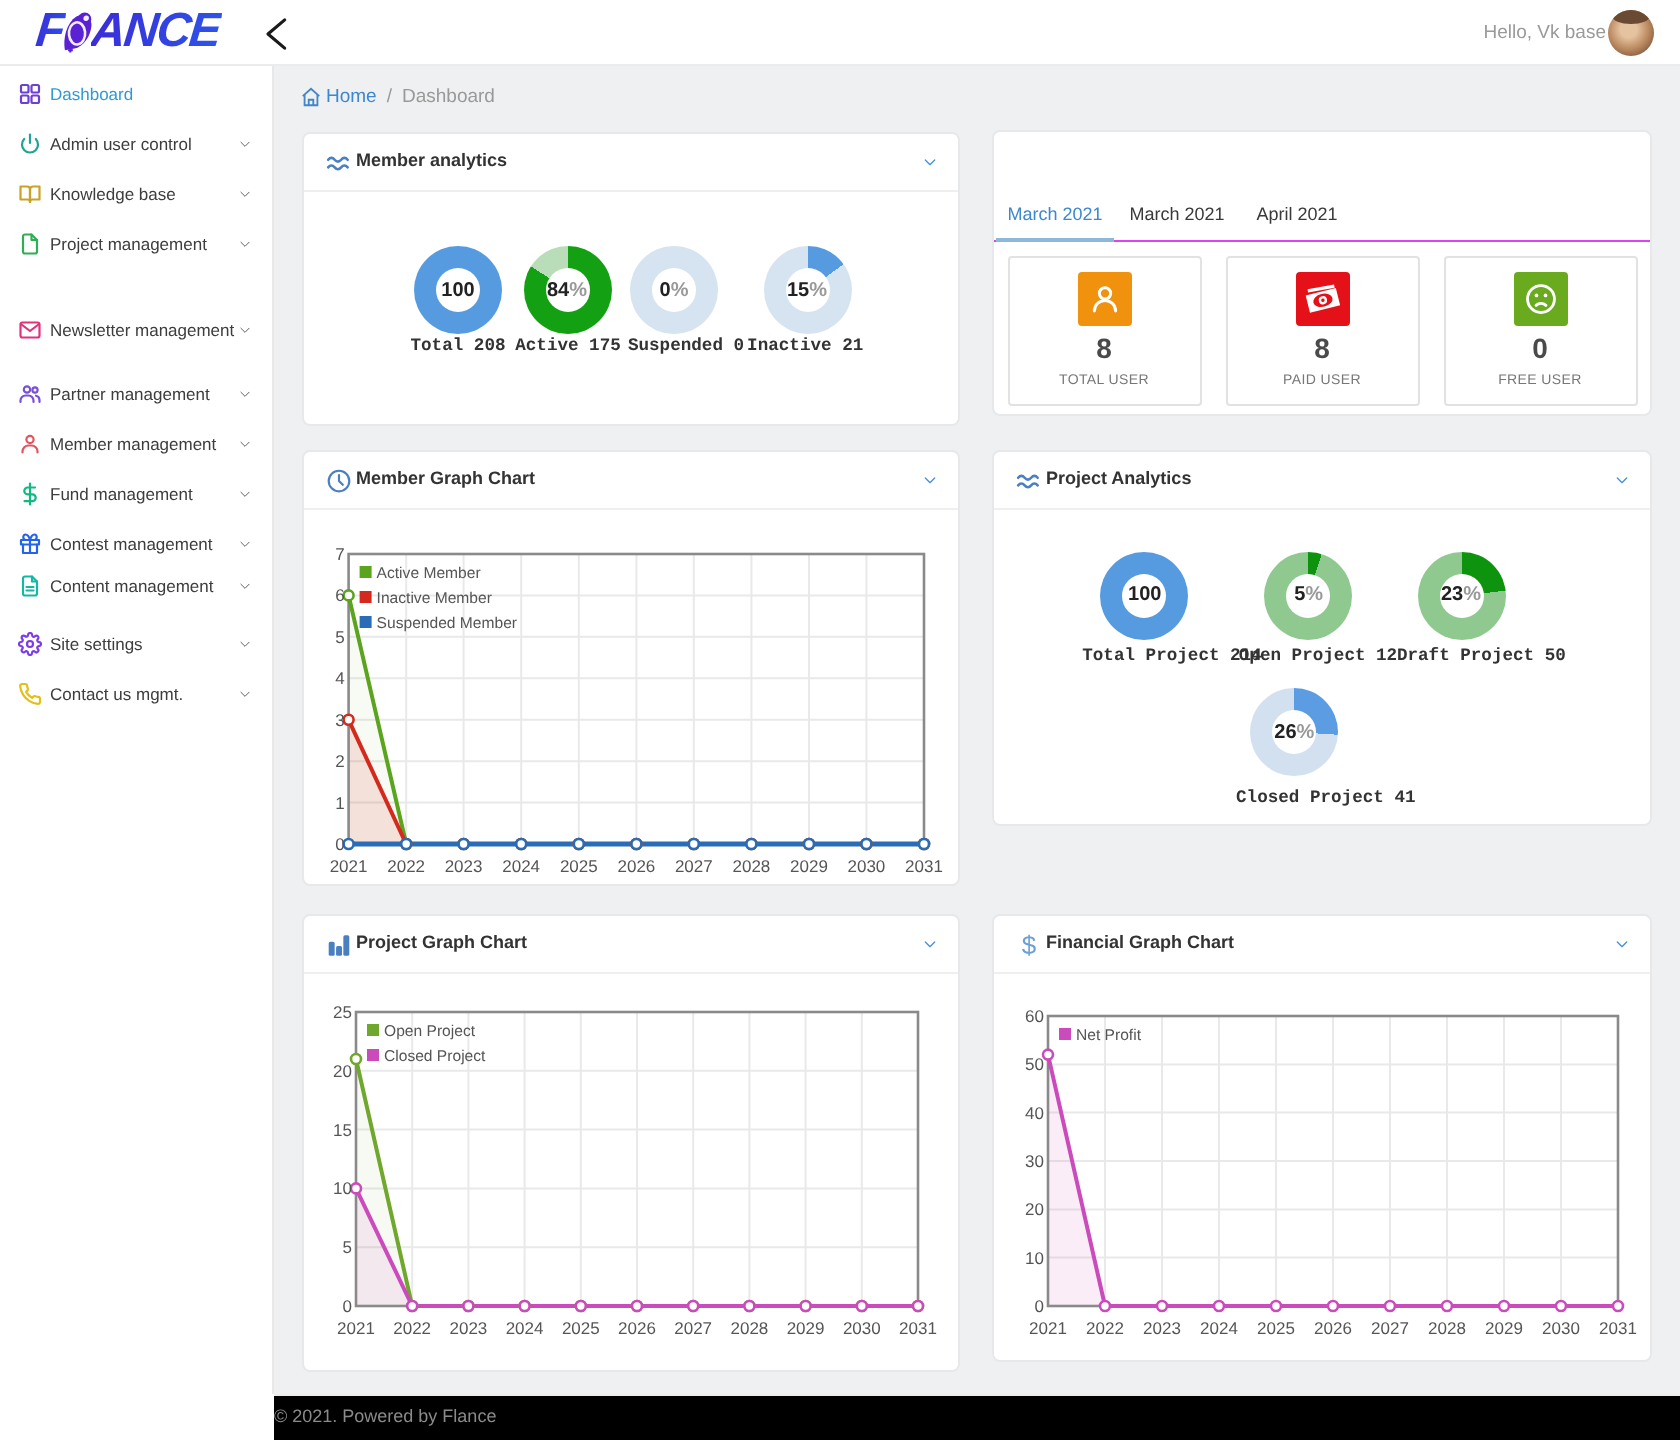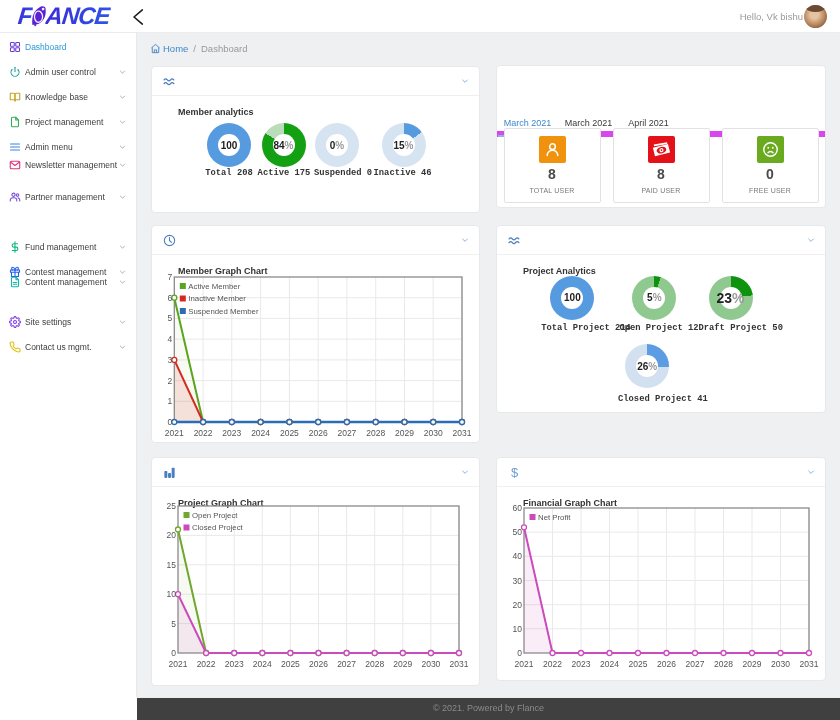--- a/index.html
+++ b/index.html
@@ -17,37 +17,37 @@
 .sitem { position:absolute; left:0; width:137px; height:25px; }
 .sico { position:absolute; left:9px; top:50%; transform:translateY(-50%); width:12px; height:12px; }
 .sico svg { display:block; width:12px; height:12px; }
 .stxt { position:absolute; left:25px; top:50%; transform:translateY(-50%); font-size:8.5px; color:#3d3d3d; white-space:nowrap; }
 .schev { position:absolute; left:119px; top:50%; transform:translateY(-50%); width:7px; height:7px; }
 .schev svg { display:block; width:7px; height:7px; }
 #main { position:absolute; left:137px; top:33px; width:703px; height:664px; background:#eef0f2; }
 #crumb { position:absolute; left:150px; top:41px; height:14px; font-size:9.5px; color:#999; z-index:2; display:flex; align-items:center; }
 #crumb .home { color:#3d87cf; }
 #crumb svg { margin-right:2px; }
-#footer { position:absolute; left:137px; top:697px; width:703px; height:23px; background:#404040; border-top:1px solid #ececec; text-align:center; font-size:9px; color:#8a8a8a; line-height:21px; z-index:2; }
+#footer { position:absolute; left:137px; top:697px; width:703px; height:23px; background:#000000; border-top:1px solid #ececec; font-size:9px; color:#8a8a8a; line-height:21px; z-index:2; }
 .card { position:absolute; background:#fff; border:1px solid #e6e8ea; border-radius:4px; z-index:2; }
 .chead { position:relative; height:29px; border-bottom:1px solid #efeff0; }
 .chead .cico { position:absolute; left:11px; top:8px; width:13px; height:13px; }
 .chead .cico svg { display:block; width:13px; height:13px; }
-.chead .ctitle { position:absolute; left:26px; top:8px; font-size:9px; font-weight:bold; color:#333;margin-top:32px; }
+.chead .ctitle { position:absolute; left:26px; top:8px; font-size:9px; font-weight:bold; color:#333; }
 .chead .cchev { position:absolute; right:10px; top:9.5px; width:8px; height:8px; }
 .chead .cchev svg { display:block; width:8px; height:8px; }
 .donut { position:absolute; border-radius:50%; }
 .donut .hole { position:absolute; left:50%; top:50%; transform:translate(-50%,-50%); background:#fff; border-radius:50%; display:flex; align-items:center; justify-content:center; font-weight:bold; color:#222; white-space:nowrap; }
 .donut .hole .pct { color:#999; font-weight:bold; }
 .dlabel { position:absolute; transform:translateX(-50%); font-weight:bold; color:#333; white-space:nowrap;font-family:Liberation Mono, monospace; }
 .rbox { position:absolute; border:1px solid #e2e2e2; border-radius:2px; background:#fff; text-align:center; }
 .rbox .risq { margin:7px auto 0; width:27px; height:27px; border-radius:2px; display:flex; align-items:center; justify-content:center; }
 .rbox .rnum { margin-top:4px; font-size:14px; font-weight:bold; color:#4a4a4a; line-height:14px; }
 .rbox .rlab { margin-top:6px; font-size:7px; color:#777; letter-spacing:0.2px; }
-.tabs { position:absolute; left:0; top:45px; width:100%; height:26px; border-bottom:6px solid #d946ef; }
+.tabs { position:absolute; left:0; top:29px; width:100%; height:26px; border-bottom:1px solid #d946ef; }
 .tab { position:absolute; top:0; height:26px; line-height:25px; text-align:center; font-size:9px; color:#3a3a3a; }
 .tab.on { color:#3d87cf; border-bottom:2px solid #8fb8d8; }
 svg text { font-family:"Liberation Sans", sans-serif; }
 </style>
 </head>
 <body>
 <div id="stage">
   <div id="main"></div>
   <div id="hdr">
     <div id="logo">
@@ -59,21 +59,21 @@
           </g>
           <circle cx="14.2" cy="7" r="1.7" fill="#f3eefb"></circle>
           <ellipse cx="9.5" cy="16.5" rx="5" ry="7" fill="none" stroke="#f3eefb" stroke-width="1.6" transform="rotate(-12 9.5 16.5)"></ellipse>
           <path d="M5 27h3M6.5 25v3.5" stroke="#5a22d4" stroke-width="1.3" fill="none"></path>
         </svg>
         <span>ANCE</span>
       </div>
     <div id="backbtn"><svg viewBox="0 0 24 24" width="20" height="20">
           <path d="M16 3.5L6 12l10 8.5" stroke="#1a1a1a" stroke-width="1.9" fill="none" stroke-linecap="round" stroke-linejoin="round"></path>
         </svg></div>
-    <div id="hello">Hello, Vk bishu</div>
+    <div id="hello">Hello, Vk base</div>
     <div id="avatar"></div>
   </div>
   <div id="side">
 <div class="sitem" style="top:1.5px">
         <span class="sico">
           <svg viewBox="0 0 24 24">
             <g stroke="#6d3fd4" fill="none" stroke-width="2.2" stroke-linecap="round" stroke-linejoin="round">
               <rect x="3" y="3" width="7.5" height="7.5" rx="1.5"></rect>
               <rect x="13.5" y="3" width="7.5" height="7.5" rx="1.5"></rect>
               <rect x="3" y="13.5" width="7.5" height="7.5" rx="1.5"></rect>
@@ -124,37 +124,20 @@
             </g>
           </svg>
         </span>
         <span class="stxt" style="color:#3d3d3d">Project management</span>
         <span class="schev">
           <svg viewBox="0 0 24 24">
             <path d="M5 9l7 7 7-7" stroke="#555" stroke-width="1.6" fill="none" stroke-linecap="round" stroke-linejoin="round"></path>
           </svg>
         </span>
       </div>
-<div class="sitem" style="top:101.5px">
-        <span class="sico">
-          <svg viewBox="0 0 24 24">
-            <g stroke="#3b82e6" fill="none" stroke-width="2.2" stroke-linecap="round" stroke-linejoin="round">
-              <line x1="3" y1="6" x2="21" y2="6"></line>
-              <line x1="3" y1="12" x2="21" y2="12"></line>
-              <line x1="3" y1="18" x2="21" y2="18"></line>
-            </g>
-          </svg>
-        </span>
-        <span class="stxt" style="color:#3d3d3d">Admin menu</span>
-        <span class="schev">
-          <svg viewBox="0 0 24 24">
-            <path d="M5 9l7 7 7-7" stroke="#555" stroke-width="1.6" fill="none" stroke-linecap="round" stroke-linejoin="round"></path>
-          </svg>
-        </span>
-      </div>
 <div class="sitem" style="top:119px">
         <span class="sico">
           <svg viewBox="0 0 24 24">
             <g stroke="#e0337c" fill="none" stroke-width="2.2" stroke-linecap="round" stroke-linejoin="round">
               <rect x="2.5" y="4.5" width="19" height="15" rx="2"></rect>
               <path d="M3.5 6.5l8.5 6.5 8.5-6.5"></path>
             </g>
           </svg>
         </span>
         <span class="stxt" style="color:#3d3d3d">Newsletter management</span>
@@ -169,20 +152,36 @@
           <svg viewBox="0 0 24 24">
             <g stroke="#7a4fd8" fill="none" stroke-width="2.2" stroke-linecap="round" stroke-linejoin="round">
               <circle cx="9" cy="7.5" r="3.2"></circle>
               <path d="M2.5 20v-1.5a5 5 0 0 1 5-5h3a5 5 0 0 1 5 5V20"></path>
               <circle cx="17" cy="8" r="2.6"></circle>
               <path d="M18 13.7a4.5 4.5 0 0 1 3.5 4.3v2"></path>
             </g>
           </svg>
         </span>
         <span class="stxt" style="color:#3d3d3d">Partner management</span>
+        <span class="schev">
+          <svg viewBox="0 0 24 24">
+            <path d="M5 9l7 7 7-7" stroke="#555" stroke-width="1.6" fill="none" stroke-linecap="round" stroke-linejoin="round"></path>
+          </svg>
+        </span>
+      </div>
+<div class="sitem" style="top:176.5px">
+        <span class="sico">
+          <svg viewBox="0 0 24 24">
+            <g stroke="#e05560" fill="none" stroke-width="2.2" stroke-linecap="round" stroke-linejoin="round">
+              <circle cx="12" cy="7.5" r="3.6"></circle>
+              <path d="M4.5 20.5v-1a6 6 0 0 1 6-6h3a6 6 0 0 1 6 6v1"></path>
+            </g>
+          </svg>
+        </span>
+        <span class="stxt" style="color:#3d3d3d">Member management</span>
         <span class="schev">
           <svg viewBox="0 0 24 24">
             <path d="M5 9l7 7 7-7" stroke="#555" stroke-width="1.6" fill="none" stroke-linecap="round" stroke-linejoin="round"></path>
           </svg>
         </span>
       </div>
 <div class="sitem" style="top:226.5px">
         <span class="sico">
           <svg viewBox="0 0 24 24">
             <g stroke="#2563eb" fill="none" stroke-width="2.2" stroke-linecap="round" stroke-linejoin="round">
@@ -210,21 +209,21 @@
             </g>
           </svg>
         </span>
         <span class="stxt" style="color:#3d3d3d">Fund management</span>
         <span class="schev">
           <svg viewBox="0 0 24 24">
             <path d="M5 9l7 7 7-7" stroke="#555" stroke-width="1.6" fill="none" stroke-linecap="round" stroke-linejoin="round"></path>
           </svg>
         </span>
       </div>
-<div class="sitem" style="top:236px">
+<div class="sitem" style="top:247px">
         <span class="sico">
           <svg viewBox="0 0 24 24">
             <g stroke="#14b8a6" fill="none" stroke-width="2.2" stroke-linecap="round" stroke-linejoin="round">
               <path d="M14 2.5H7a2 2 0 0 0-2 2v15a2 2 0 0 0 2 2h10a2 2 0 0 0 2-2V7.5z"></path>
               <path d="M14 2.5v5h5"></path>
               <line x1="8.5" y1="13" x2="15.5" y2="13"></line>
               <line x1="8.5" y1="16.5" x2="15.5" y2="16.5"></line>
             </g>
           </svg>
         </span>
@@ -304,21 +303,21 @@
       </div>
       <div class="donut" style="left:163.0px;top:56.0px;width:44px;height:44px;background:#d6e3f1">
         <div class="hole" style="width:22px;height:22px;font-size:10px">0<span class="pct">%</span></div>
       </div>
       <div class="donut" style="left:229.5px;top:56.0px;width:44px;height:44px;background:conic-gradient(#569be0 0% 15%, #d6e3f1 15% 100%)">
         <div class="hole" style="width:22px;height:22px;font-size:10px">15<span class="pct">%</span></div>
       </div>
       <div class="dlabel" style="left:77.0px;top:101.0px;font-size:8.8px">Total 208</div>
       <div class="dlabel" style="left:132.0px;top:101.0px;font-size:8.8px">Active 175</div>
       <div class="dlabel" style="left:191.0px;top:101.0px;font-size:8.8px">Suspended 0</div>
-      <div class="dlabel" style="left:250.6px;top:101.0px;font-size:8.8px">Inactive 46</div>
+      <div class="dlabel" style="left:250.6px;top:101.0px;font-size:8.8px">Inactive 21</div>
     </div>
     <div class="card" style="left:496px;top:65px;width:330px;height:143px">
       <div class="tabs">
         <div class="tab on" style="left:1px;width:59px">March 2021</div>
         <div class="tab" style="left:61px;width:61px">March 2021</div>
         <div class="tab" style="left:122px;width:59px">April 2021</div>
       </div>
       <div class="rbox" style="left:6.5px;top:62px;width:97px;height:75px">
         <div class="risq" style="background:#f0920e;color:#f0920e">
           <svg viewBox="0 0 24 24" width="17" height="17">
@@ -478,21 +477,21 @@
           </svg>
         </span>
       </div>
       <div class="donut" style="left:53.4px;top:49.5px;width:44px;height:44px;background:#569be0">
         <div class="hole" style="width:22px;height:22px;font-size:10px">100</div>
       </div>
       <div class="donut" style="left:135.3px;top:49.5px;width:44px;height:44px;background:conic-gradient(#0e930e 0% 5%, #8fc98f 5% 100%)">
         <div class="hole" style="width:22px;height:22px;font-size:10px">5<span class="pct">%</span></div>
       </div>
       <div class="donut" style="left:211.5px;top:49.5px;width:44px;height:44px;background:conic-gradient(#0e930e 0% 23%, #8fc98f 23% 100%)">
-        <div class="hole" style="width:22px;height:22px;font-size:14px">23<span class="pct">%</span></div>
+        <div class="hole" style="width:22px;height:22px;font-size:10px">23<span class="pct">%</span></div>
       </div>
       <div class="dlabel" style="left:89.0px;top:97.0px;font-size:8.8px">Total Project 214</div>
       <div class="dlabel" style="left:162.0px;top:97.0px;font-size:8.8px">Open Project 12</div>
       <div class="dlabel" style="left:243.7px;top:97.0px;font-size:8.8px">Draft Project 50</div>
       <div class="donut" style="left:128.2px;top:118.0px;width:44px;height:44px;background:conic-gradient(#5b9ce2 0% 26%, #d2e0ef 26% 100%)">
         <div class="hole" style="width:22px;height:22px;font-size:10px">26<span class="pct">%</span></div>
       </div>
       <div class="dlabel" style="left:165.9px;top:168.0px;font-size:8.8px">Closed Project 41</div>
     </div>
     <div class="card" style="left:151px;top:457px;width:329px;height:229px">

